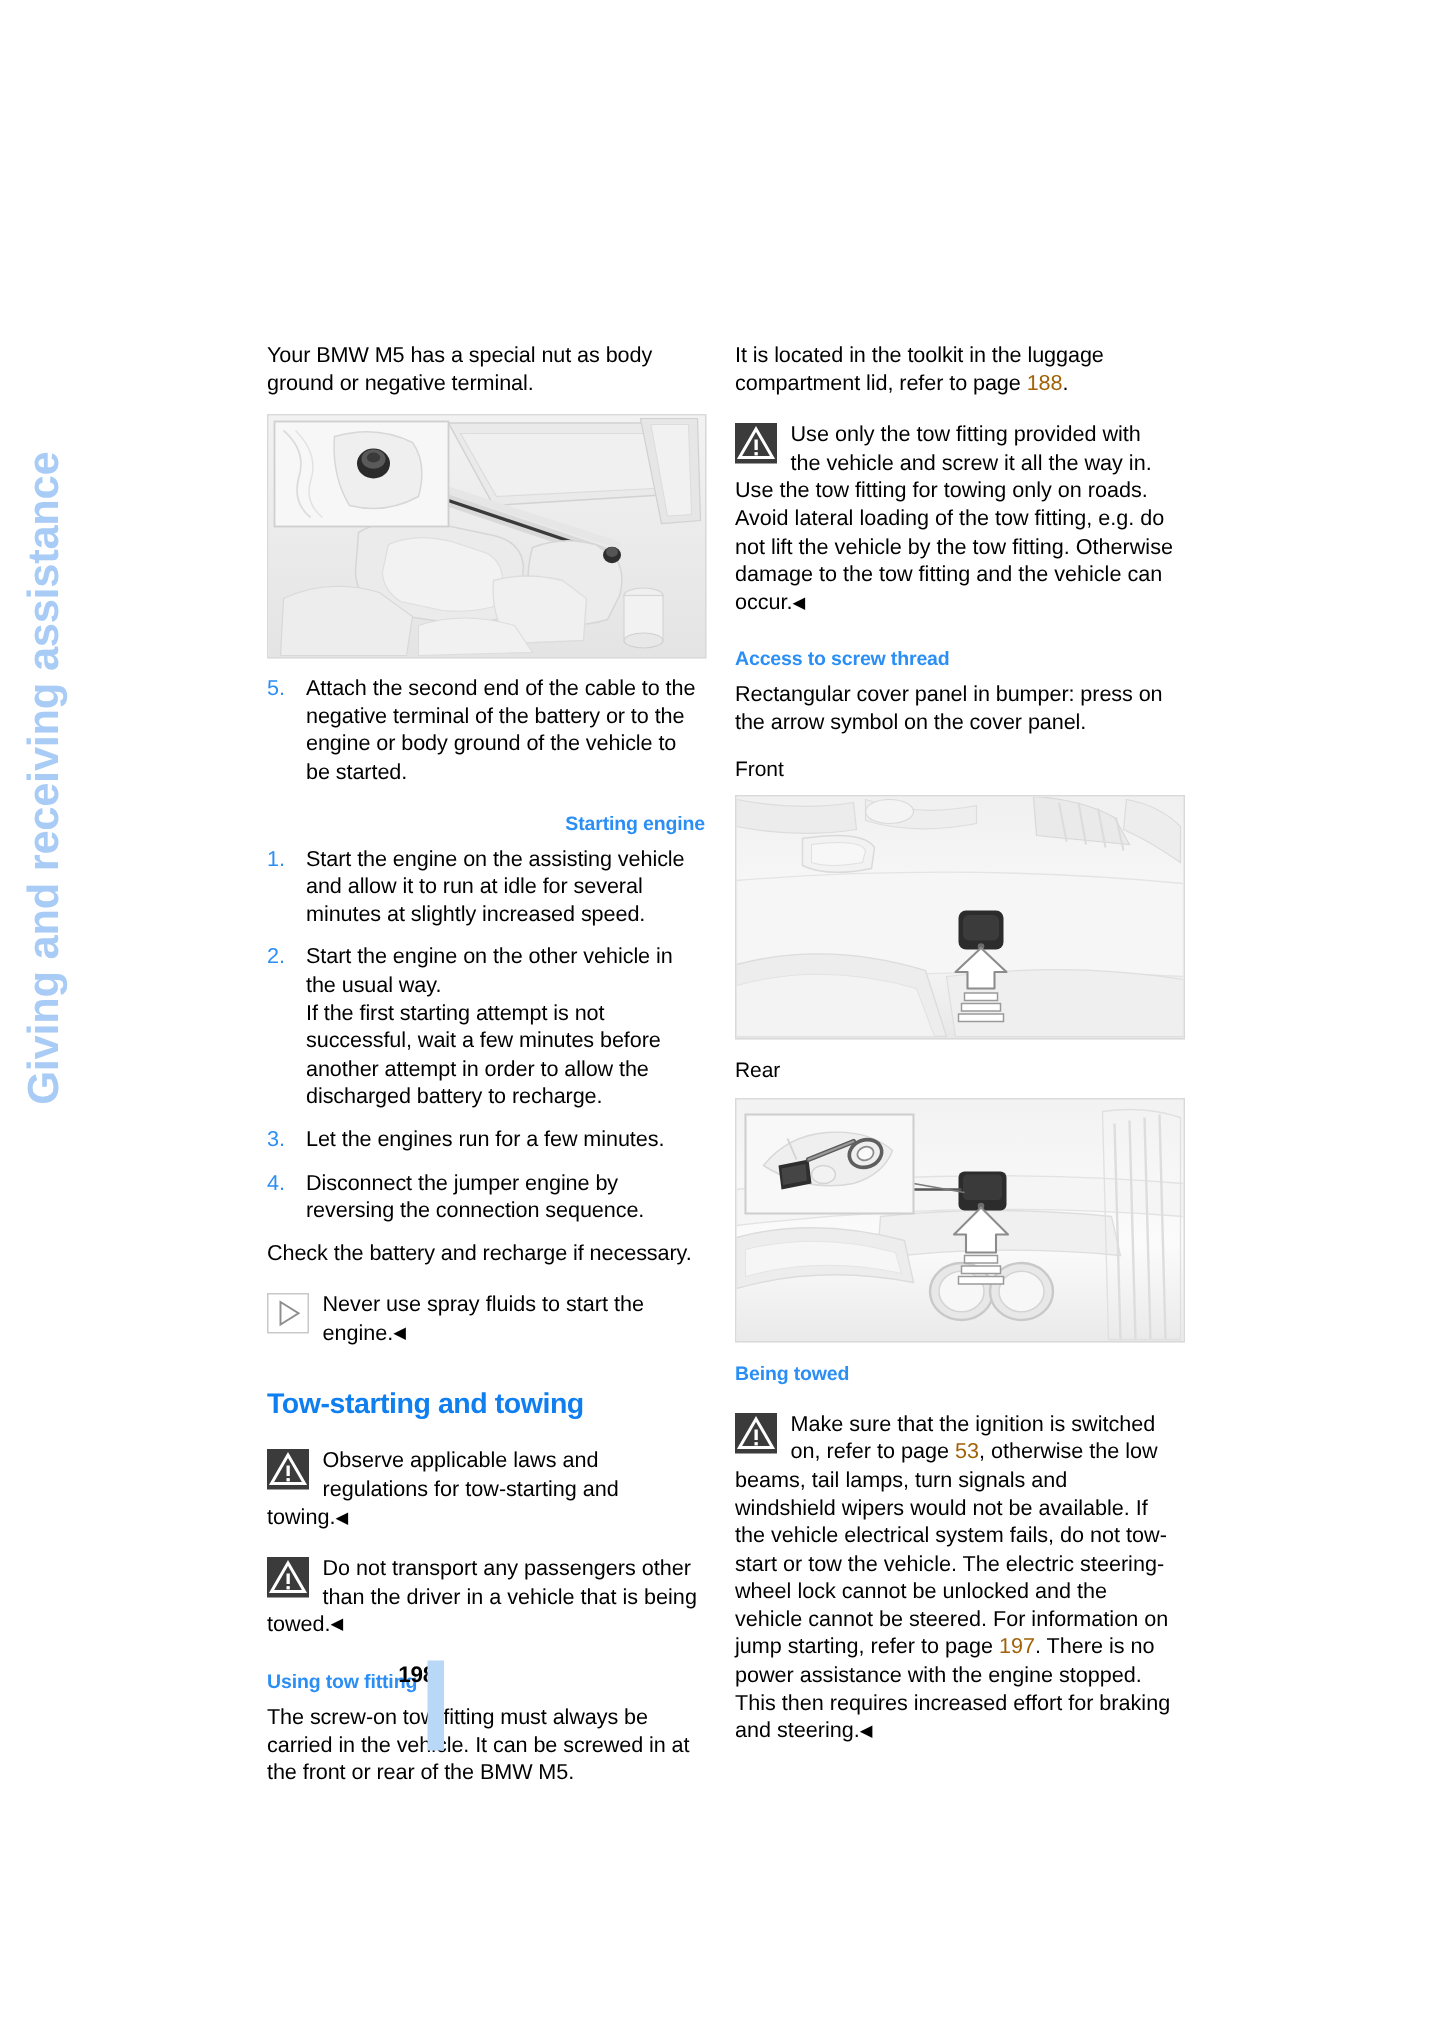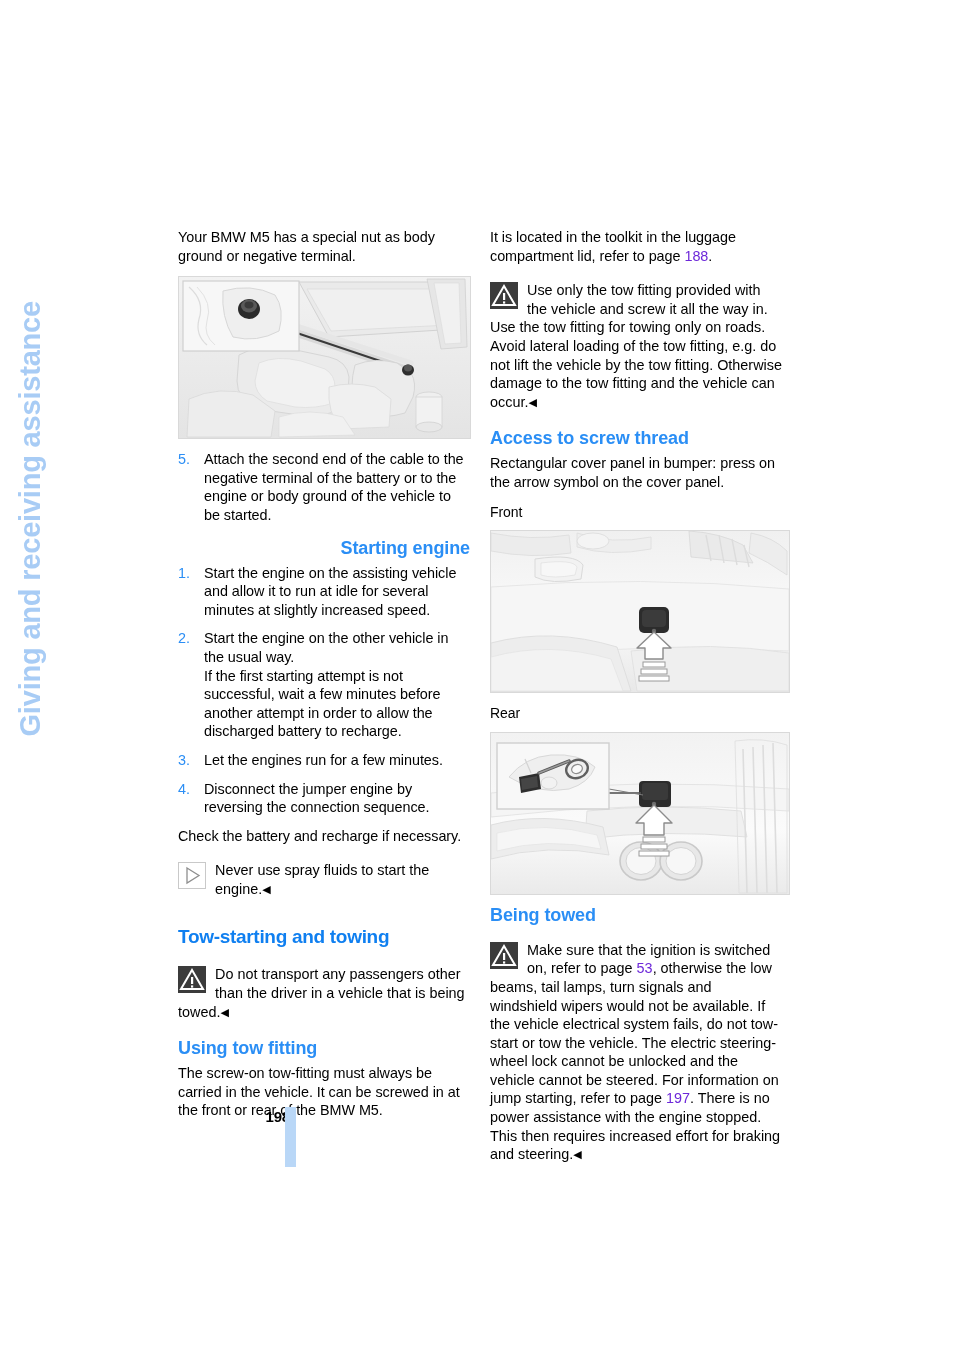--- a/index.html
+++ b/index.html
@@ -72,30 +72,30 @@
   
   h2.sec {
     font-size: 19px;
     font-weight: bold;
     color: #0f7ff0;
     margin: 26px 0 9px 0;
     line-height: 25px;
     letter-spacing: -0.3px;
   }
   h3.sub {
-    font-size: 18px;
+    font-size: 13px;
     font-weight: bold;
     color: #2a8ef5;
     margin: 18px 0 6px 0;
     line-height: 19px;
     letter-spacing: -0.1px;
   }
   h3.sub.first { margin-top: 14px; text-align: right; }
 
-  .pageref { color: #6d28d9; }
+  .pageref { color: #a16207; }
 
   
   ol.steps {
     list-style: none;
     margin: 0;
     padding: 0;
   }
   ol.steps > li {
     position: relative;
     padding-left: 26px;
@@ -295,20 +295,34 @@
           </svg>
         </span>
       </span>
       <div class="note-body">
         <span>Never use spray fluids to start the engine.</span><span class="endmark">◀</span>
       </div>
     </div>
 
     <h2 class="sec">Tow-starting and towing</h2>
 
+    <div class="note">
+      <span class="icon-wrap">
+        <span class="icon-warning">
+          <svg viewBox="0 0 28 27" width="28" height="27">
+            <polygon points="14,4 25,23 3,23" fill="none" stroke="#ffffff" stroke-width="2"></polygon>
+            <rect x="13" y="11" width="2.2" height="7" fill="#ffffff"></rect>
+            <rect x="13" y="19.4" width="2.2" height="2.2" fill="#ffffff"></rect>
+          </svg>
+        </span>
+      </span>
+      <div class="note-body">
+        <span>Observe applicable laws and regulations for tow-starting and towing.</span><span class="endmark">◀</span>
+      </div>
+    </div>
 
     <div class="note">
       <span class="icon-wrap">
         <span class="icon-warning">
           <svg viewBox="0 0 28 27" width="28" height="27">
             <polygon points="14,4 25,23 3,23" fill="none" stroke="#ffffff" stroke-width="2"></polygon>
             <rect x="13" y="11" width="2.2" height="7" fill="#ffffff"></rect>
             <rect x="13" y="19.4" width="2.2" height="2.2" fill="#ffffff"></rect>
           </svg>
         </span>

